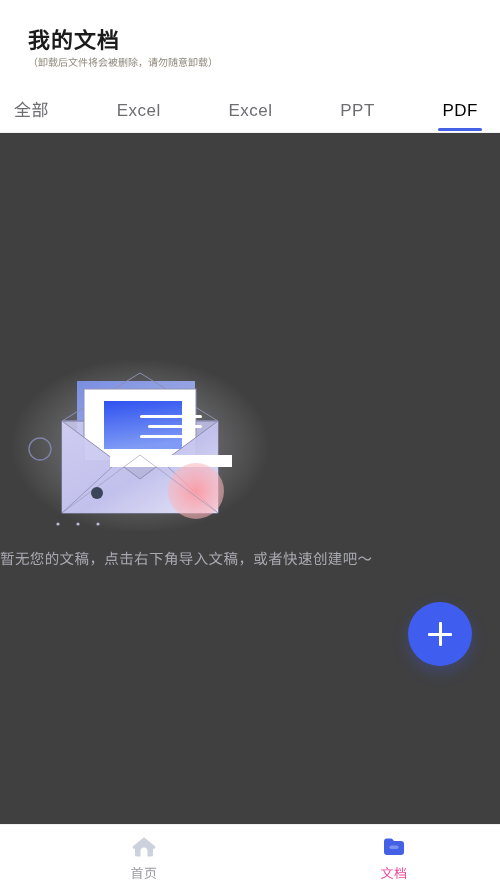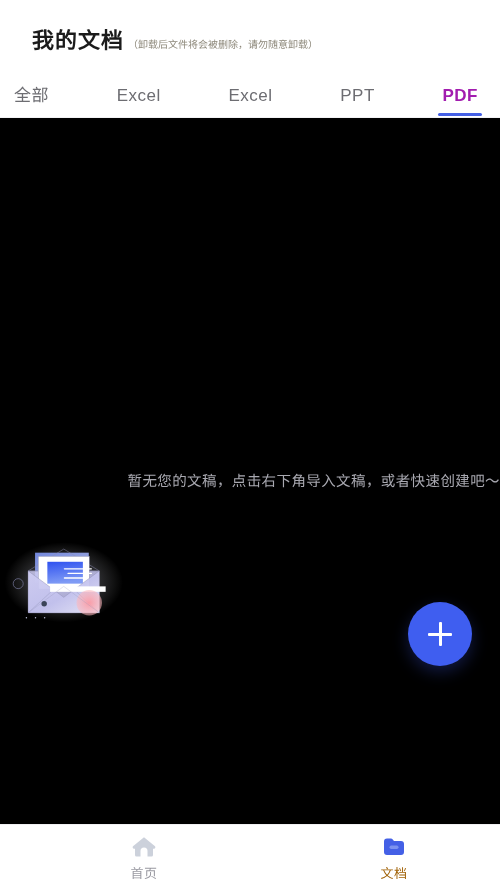--- a/index.html
+++ b/index.html
@@ -22,25 +22,26 @@
     width: 500px;
     height: 894px;
     background: #ffffff;
     display: flex;
     flex-direction: column;
     position: relative;
   }
 
   
   .header {
-    padding: 22px 20px 12px 32px;
+    padding: 22px 20px 12px 24px;
     display: flex;
     align-items: baseline;
     flex-wrap: nowrap;
     background: #ffffff;
+    flex-direction: column;
   }
   .header-title {
     font-size: 22px;
     font-weight: bold;
     color: #1b1b1b;
     letter-spacing: 1px;
     white-space: nowrap;
   }
   .header-note {
     font-size: 10px;
@@ -71,44 +72,44 @@
     position: relative;
     padding-bottom: 12px;
     font-size: 17px;
     color: #6d6d72;
     text-align: center;
     cursor: pointer;
     letter-spacing: 0.5px;
     font-weight: normal;
   }
   .tab.active {
-    color: #a21caf;
-    font-weight: bold;
+    color: #000000;
+    font-weight: normal;
   }
   .tab .underline {
     display: none;
     position: absolute;
     left: 50%;
     transform: translateX(-50%);
     bottom: 2px;
     width: 44px;
     height: 3px;
     border-radius: 2px;
     background: #4460e6;
   }
   .tab.active .underline { display: block; }
 
   
   .main {
     flex: 1;
     position: relative;
-    background: #000000;
-    display: flex;
-    flex-direction: row;
-    align-items: center;
+    background: #404040;
+    display: flex;
+    flex-direction: column;
+    align-items: flex-start;
   }
 
   .illus-wrap {
     margin-top: 218px;
     width: 280px;
     height: 180px;
     position: relative;
   }
   .illus-wrap svg { display: block; width: 100%; height: 100%; }
 
@@ -184,21 +185,21 @@
     height: 24px;
     display: flex;
     align-items: center;
     justify-content: center;
   }
   .nav-label {
     font-size: 13px;
     color: #9a9aa2;
     letter-spacing: 0.5px;
   }
-  .nav-item.active .nav-label { color: #a16207; }
+  .nav-item.active .nav-label { color: #ec4899; }
 </style>
 </head>
 <body>
 
 <div class="phone">
 
   <div class="header">
     <span class="header-title">我的文档</span>
     <span class="header-note">（卸载后文件将会被删除，请勿随意卸载）</span>
   </div>

